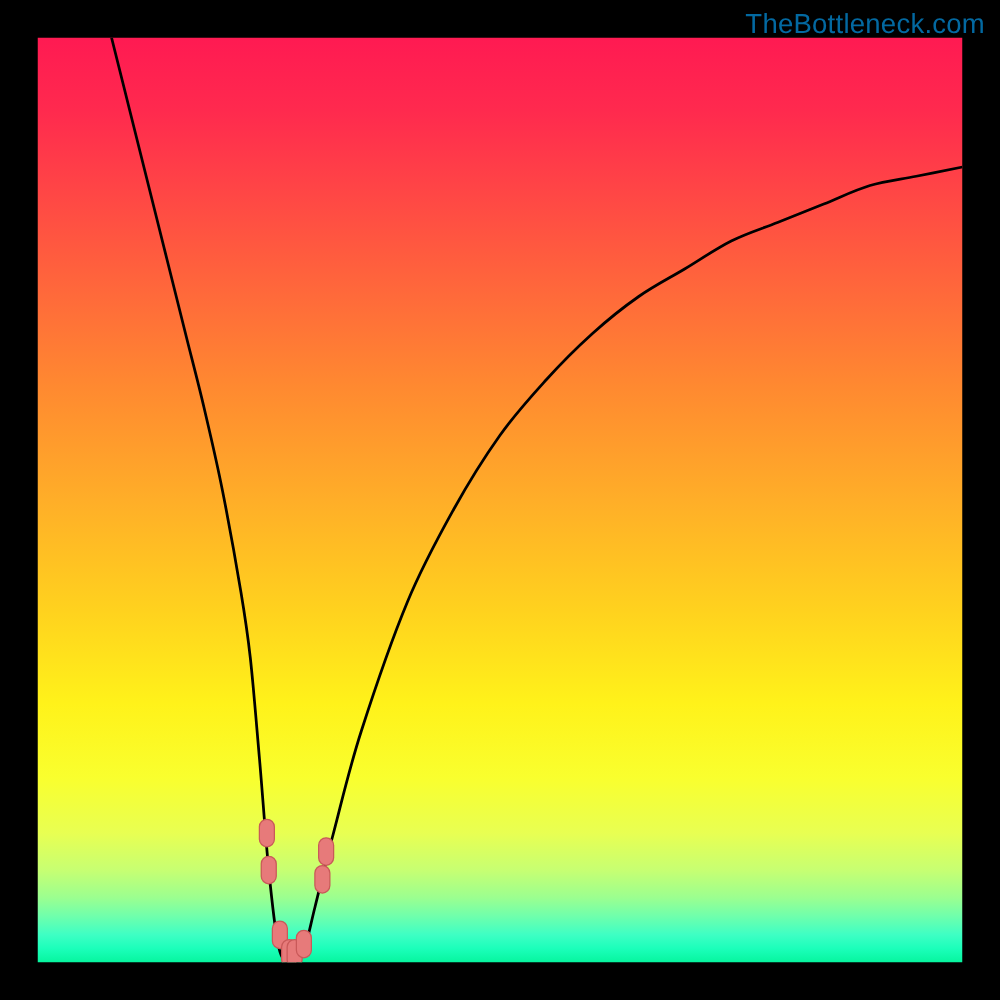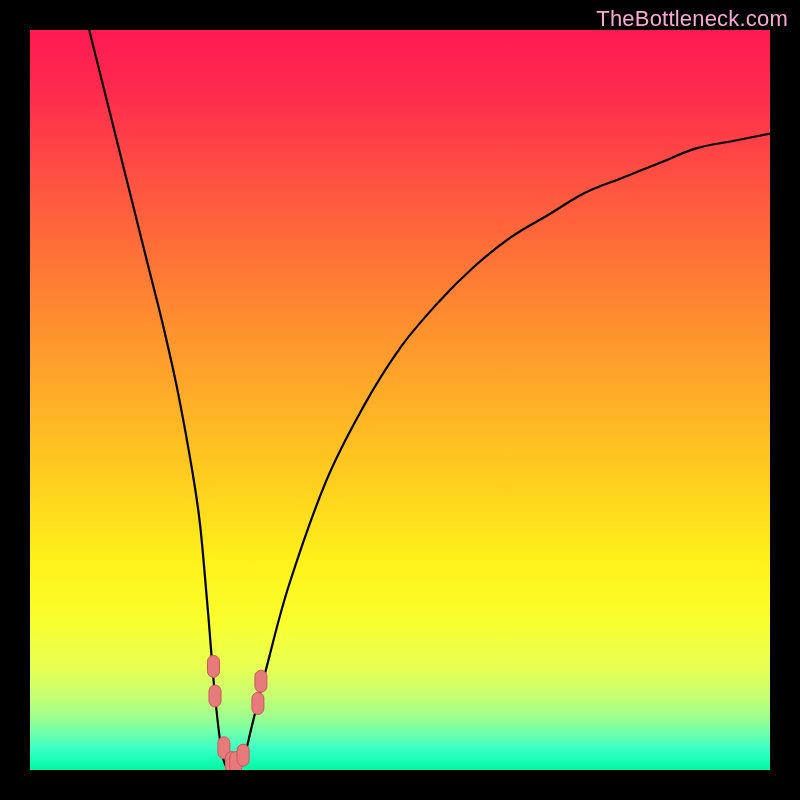--- a/index.html
+++ b/index.html
@@ -52,21 +52,21 @@
     inset: 0;
   }
   .points {
     position: absolute;
     inset: 0;
   }
   .watermark {
     position: absolute;
     top: 6px;
     right: 12px;
-    color: #f9a8d4;
+    color: #0369a1;
     font-size: 22px;
     letter-spacing: 0.2px;
     user-select: none;
   }
 </style>
 </head>
 <body>
 
 <div class="frame">
   <div class="watermark">TheBottleneck.com</div>

